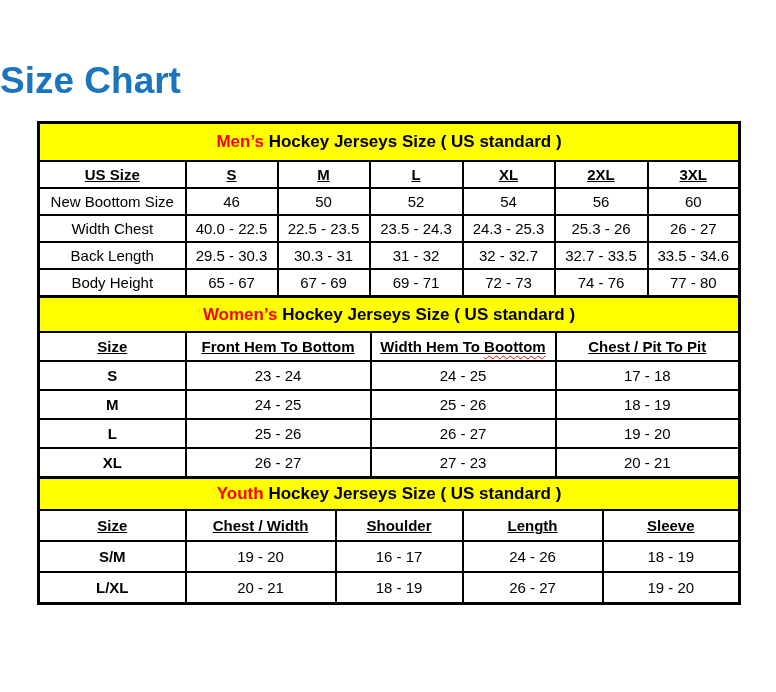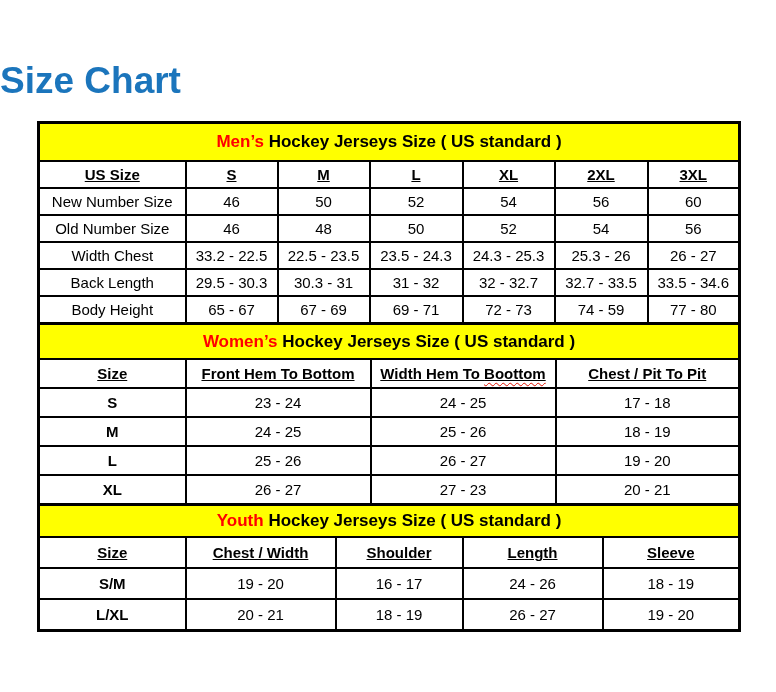--- a/index.html
+++ b/index.html
@@ -65,40 +65,31 @@
           <tr>
             <th>US Size</th>
             <th>S</th>
             <th>M</th>
             <th>L</th>
             <th>XL</th>
             <th>2XL</th>
             <th>3XL</th>
           </tr>
           <tr>
-            <td class="rowlabel">New Number Size</td>
+            <td class="rowlabel">New Boottom Size</td>
             <td>46</td>
             <td>50</td>
             <td>52</td>
             <td>54</td>
             <td>56</td>
             <td>60</td>
           </tr>
           <tr>
-            <td class="rowlabel">Old Number Size</td>
-            <td>46</td>
-            <td>48</td>
-            <td>50</td>
-            <td>52</td>
-            <td>54</td>
-            <td>56</td>
-          </tr>
-          <tr>
             <td class="rowlabel">Width Chest</td>
-            <td>33.2 - 22.5</td>
+            <td>40.0 - 22.5</td>
             <td>22.5 - 23.5</td>
             <td>23.5 - 24.3</td>
             <td>24.3 - 25.3</td>
             <td>25.3 - 26</td>
             <td>26 - 27</td>
           </tr>
           <tr>
             <td class="rowlabel">Back Length</td>
             <td>29.5 - 30.3</td>
             <td>30.3 - 31</td>
@@ -106,21 +97,21 @@
             <td>32 - 32.7</td>
             <td>32.7 - 33.5</td>
             <td>33.5 - 34.6</td>
           </tr>
           <tr>
             <td class="rowlabel">Body Height</td>
             <td>65 - 67</td>
             <td>67 - 69</td>
             <td>69 - 71</td>
             <td>72 - 73</td>
-            <td>74 - 59</td>
+            <td>74 - 76</td>
             <td>77 - 80</td>
           </tr>
         </tbody>
       </table>
       <table class="size-table womens">
         <colgroup>
           <col style="width: 147px;">
           <col style="width: 185px;">
           <col style="width: 185px;">
           <col style="width: 184px;">

